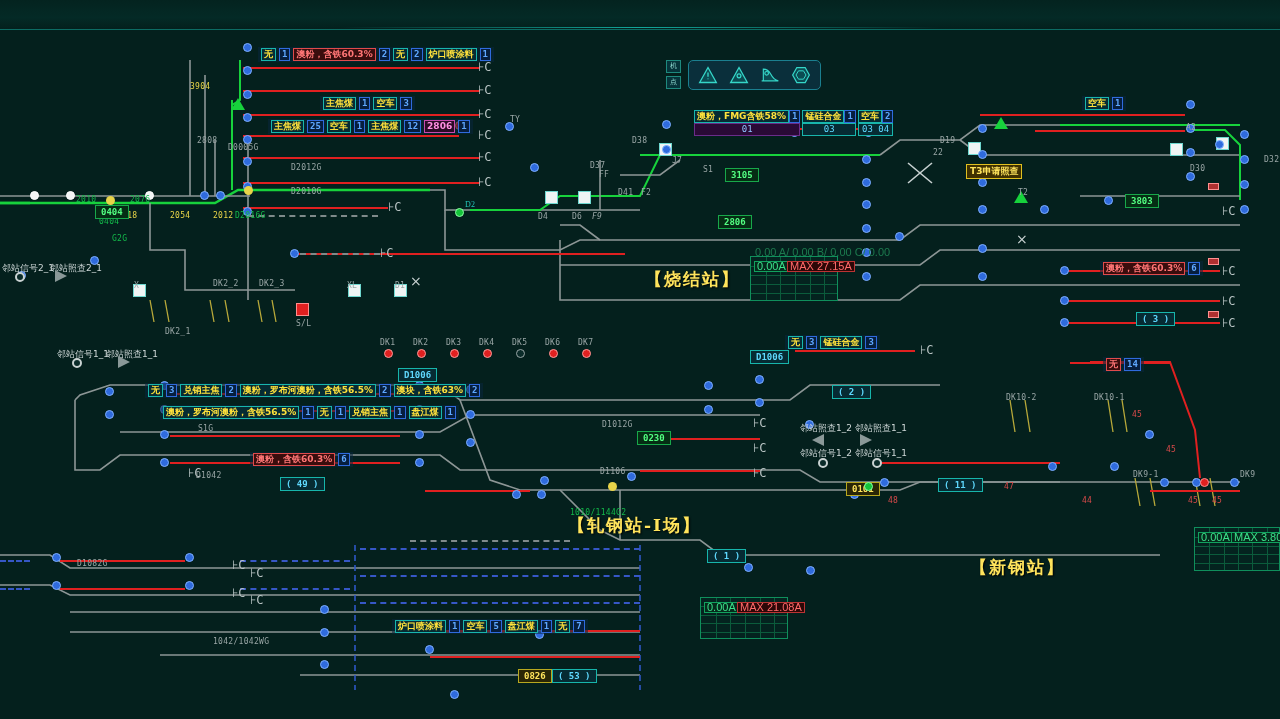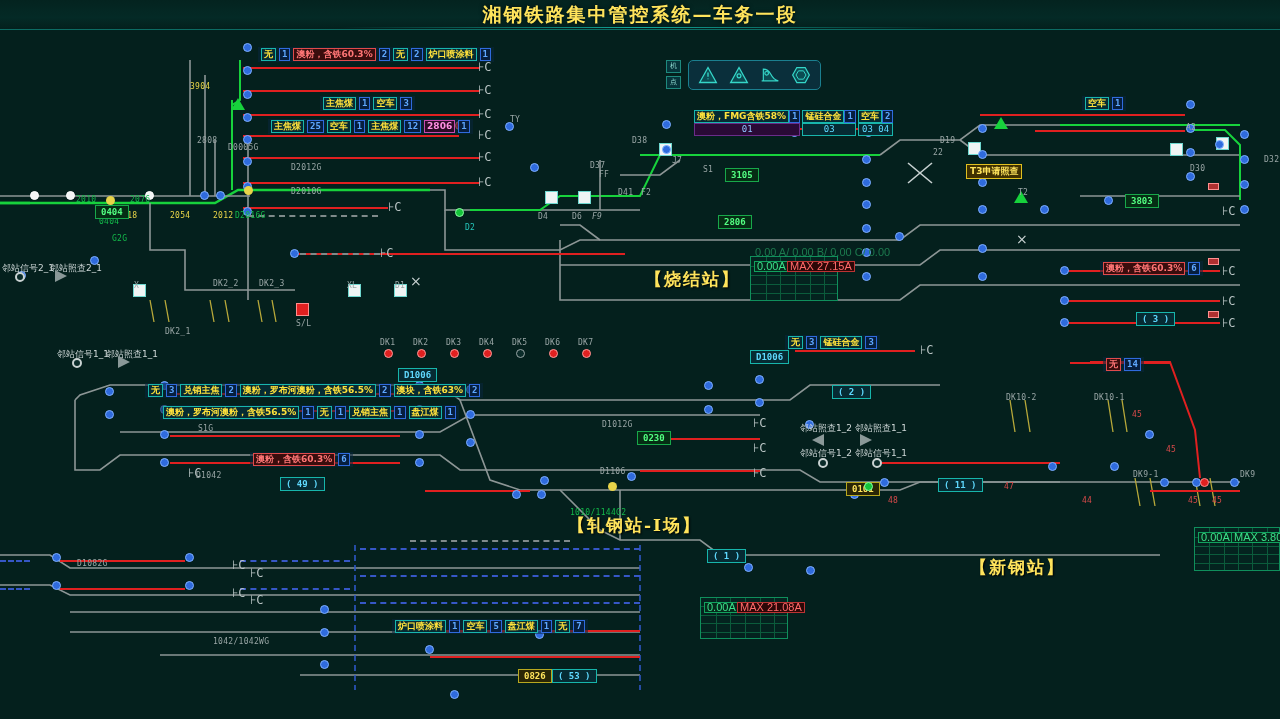--- a/index.html
+++ b/index.html
@@ -195,21 +195,20 @@
     position:absolute; width:9px;height:9px;border-radius:50%;
     background:#e8d449;
   }
 </style>
 </head>
 <body>
 
 <div id="stage">
 
   <div class="hdr">
-    <div class="hdr-title">湘钢铁路集中管控系统—车务一段</div>
     <div class="hdr-rule"></div>
   </div>
 
   <div id="diagram"></div>
 
   <div id="layer-tracks">
       <svg width="1280" height="719" style="position:absolute;left:0;top:0;pointer-events:none;">
         <path d="M0 203 L190 203 L215 203 L238 190 L300 190 L420 190" stroke="#17d23c" stroke-width="2.5" fill="none"></path>
         <path d="M420 190 L430 190" stroke="#17d23c" stroke-width="2.5" fill="none"></path>
         <path d="M232 100 L232 190" stroke="#17d23c" stroke-width="2" fill="none"></path>
@@ -460,21 +459,21 @@
       <div class="tk-id grey" style="left:228px;top:143px;">D0005G</div>
       <div class="tk-id grey" style="left:291px;top:163px;">D2012G</div>
       <div class="tk-id grey" style="left:291px;top:187px;">D2010G</div>
       <div class="tk-id grey" style="left:134px;top:281px;">X</div>
       <div class="tk-id grey" style="left:347px;top:281px;">XL</div>
       <div class="tk-id grey" style="left:395px;top:281px;">D1</div>
       <div class="tk-id grey" style="left:165px;top:279px;margin-top:48px;">DK2_1</div>
       <div class="tk-id grey" style="left:213px;top:279px;">DK2_2</div>
       <div class="tk-id grey" style="left:259px;top:279px;">DK2_3</div>
       <div class="tk-id grey" style="left:296px;top:319px;">S/L</div>
-      <div class="tk-id cyan" style="left:465px;top:223px;">D2</div>
+      <div class="tk-id cyan" style="left:465px;top:200px;font-family:Liberation Serif, serif;">D2</div>
       <div class="tk-id grey" style="left:538px;top:212px;text-align:right;">D4</div>
       <div class="tk-id grey" style="left:572px;top:212px;">D6</div>
       <div class="tk-id grey" style="left:592px;top:212px;font-style:italic;">F9</div>
       <div class="tk-id grey" style="left:599px;top:170px;">FF</div>
       <div class="tk-id grey" style="left:590px;top:161px;">D37</div>
       <div class="tk-id grey" style="left:618px;top:188px;">D41</div>
       <div class="tk-id grey" style="left:641px;top:188px;">F2</div>
       <div class="tk-id grey" style="left:703px;top:165px;">S1</div>
       <div class="tk-id grey" style="left:632px;top:136px;">D38</div>
       <div class="tk-id grey" style="left:672px;top:156px;">J7</div>

